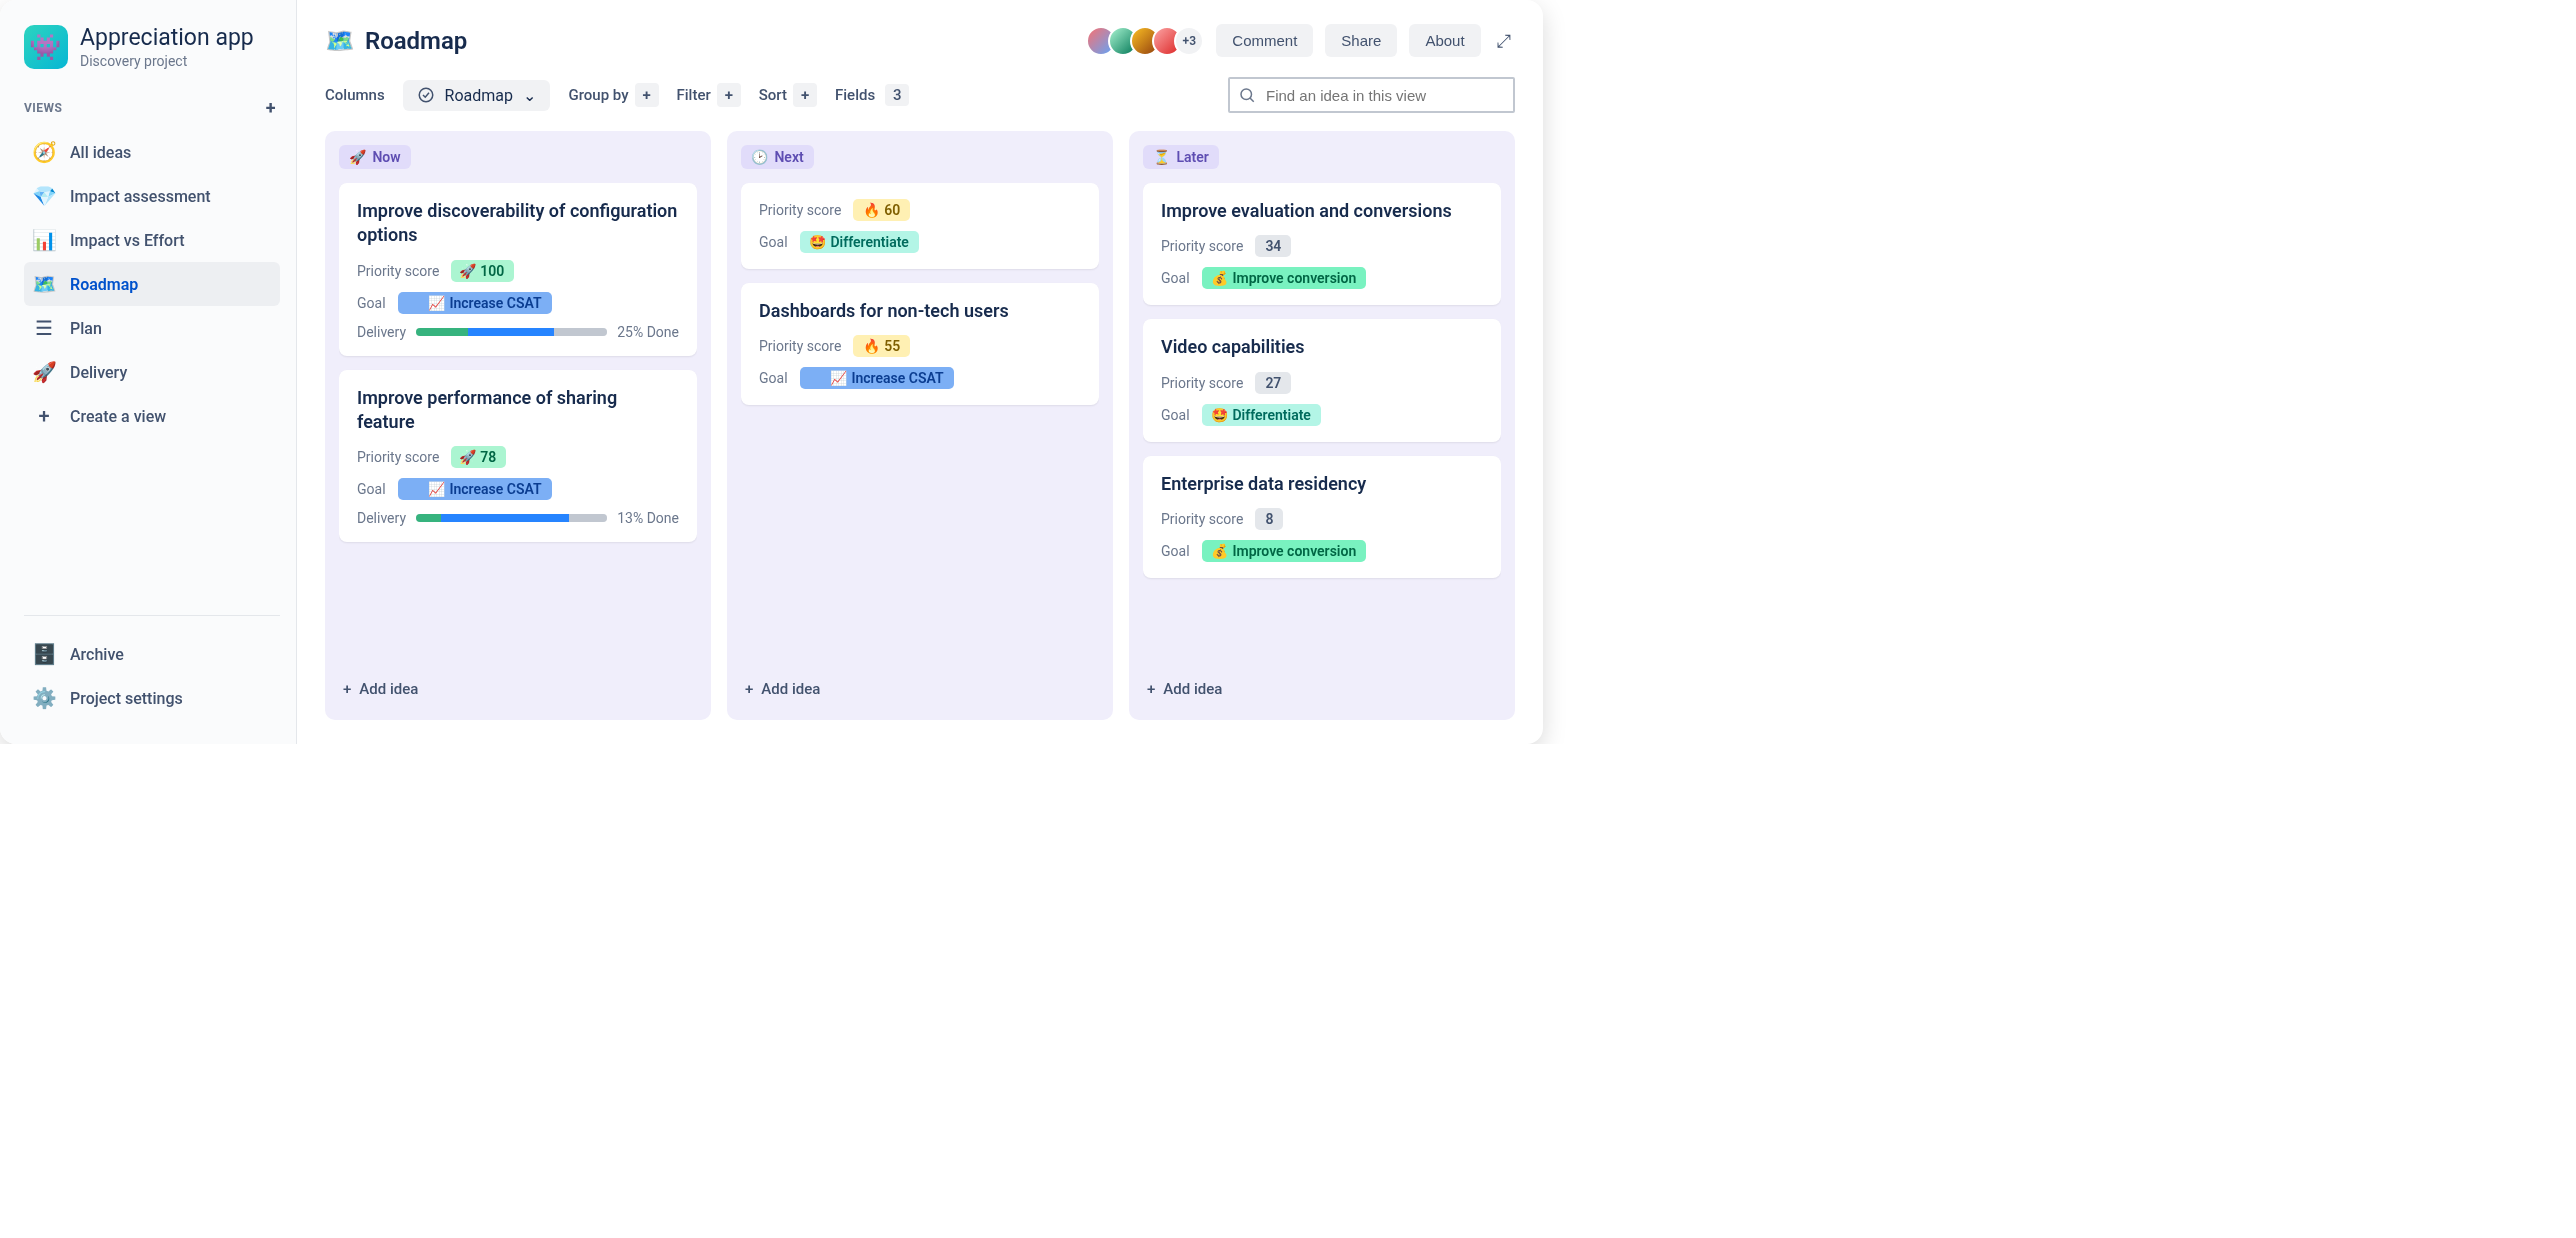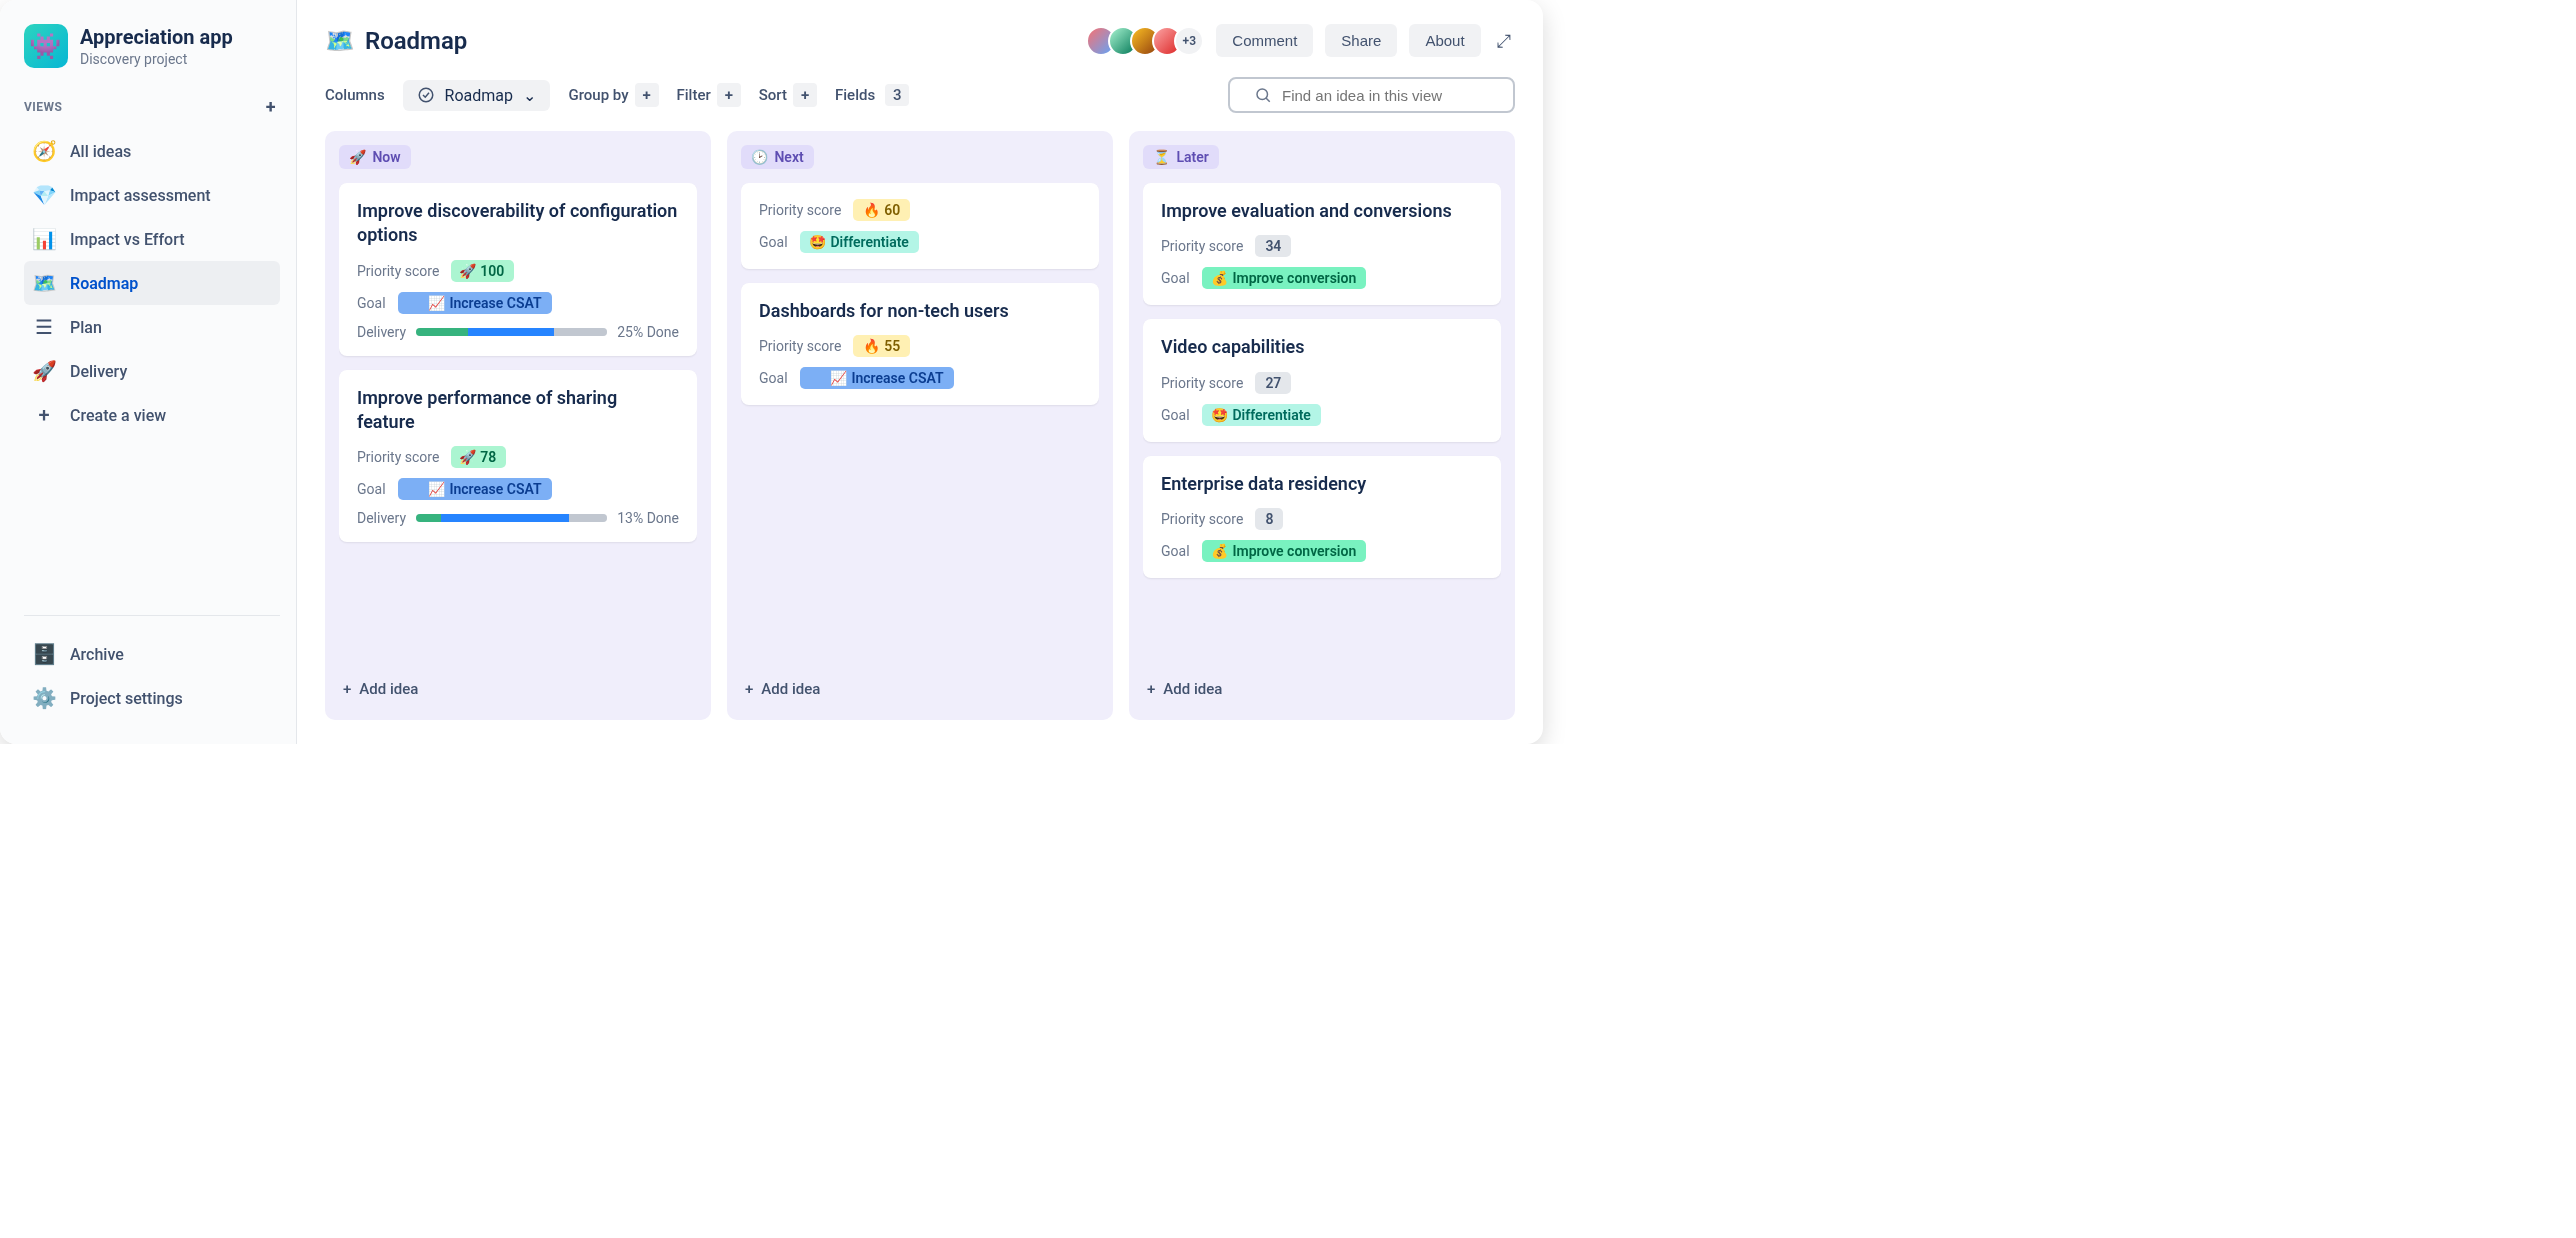--- a/index.html
+++ b/index.html
@@ -1,21 +1,21 @@
 <!DOCTYPE html>
 <html><head>
 <meta charset="utf-8">
 <style>
 * { box-sizing: border-box; margin: 0; padding: 0; }
 body { font-family: -apple-system, BlinkMacSystemFont, "Segoe UI", Roboto, Helvetica, Arial, sans-serif; background: #fff; color: #172B4D; }
 .app { display: flex; width: 1543px; height: 744px; border-radius: 16px; overflow: hidden; box-shadow: 0 8px 24px rgba(0,0,0,0.15); background: #fff; }
 .sidebar { width: 297px; background: #FAFBFC; border-right: 1px solid #E4E7EB; padding: 24px 16px 24px 24px; display: flex; flex-direction: column; }
 .proj-head { display: flex; gap: 12px; align-items: center; margin-bottom: 28px; }
 .proj-logo { width: 44px; height: 44px; border-radius: 10px; background: linear-gradient(135deg,#2DD4BF,#06B6D4); display:flex; align-items:center; justify-content:center; font-size: 26px; }
-.proj-title { font-weight: 700; font-size: 20px; color: #172B4D; }
+.proj-title { font-weight: 400; font-size: 23px; color: #172B4D; }
 .proj-sub { font-size: 14px; color: #6B778C; margin-top: 2px; }
 .views-head { display:flex; justify-content: space-between; align-items:center; font-size: 12px; font-weight: 700; color:#6B778C; letter-spacing: 0.5px; margin-bottom: 12px; }
 .plus-btn { font-size: 18px; color:#42526E; cursor:pointer; padding: 0 4px; }
 .nav-item { display:flex; align-items:center; gap:14px; padding: 10px 8px; border-radius:6px; cursor:pointer; font-size:16px; color:#42526E; font-weight:500; }
 .nav-item.active { background:#EDEFF2; color:#0052CC; font-weight:600; }
 .nav-icon { width: 24px; text-align:center; font-size: 20px; }
 .spacer { flex:1; }
 .divider { height:1px; background:#E4E7EB; margin: 16px 0; }
 
 .main { flex:1; display:flex; flex-direction:column; padding: 24px 28px; overflow:hidden; }
@@ -31,21 +31,21 @@
 .avatar-more { width:30px; height:30px; border-radius:50%; background:#F1F2F4; border:2px solid #fff; margin-left:-8px; display:flex; align-items:center; justify-content:center; font-size:12px; color:#42526E; font-weight:600;}
 .tb-btn { background:#F1F2F4; border:none; padding:8px 16px; border-radius:6px; font-size:15px; color:#42526E; font-weight:500; cursor:pointer; }
 .expand-icon { font-size:18px; color:#42526E; cursor:pointer; padding:4px;}
 
 .toolbar { display:flex; align-items:center; gap:18px; margin-bottom: 18px; }
 .t-label { font-size:15px; color:#42526E; font-weight:500; }
 .t-pill { display:flex; align-items:center; gap:10px; background:#F1F2F4; padding:6px 14px; border-radius:6px; cursor:pointer; }
 .chip-plus { background:#F1F2F4; width:24px; height:24px; border-radius:4px; display:inline-flex; align-items:center; justify-content:center; color:#42526E; font-weight:600; margin-left:6px; cursor:pointer;}
 .fcount { background:#F1F2F4; padding:2px 8px; border-radius:4px; margin-left:6px; }
 .toolbar-spacer { flex:1; }
-.search { display:flex; align-items:center; gap:10px; border:2px solid #C1C7D0; border-radius:8px; padding:7px 24px; width:287px; color:#6B778C;margin-left:48px; }
+.search { display:flex; align-items:center; gap:10px; border:2px solid #C1C7D0; border-radius:2px; padding:7px 8px; width:287px; color:#6B778C;margin-left:48px; }
 .search input { border:none; outline:none; font-size:15px; flex:1; color:#172B4D; background:transparent;}
 
 .board { display:flex; gap:16px; flex:1; overflow:hidden; }
 .col { width:398px; background:#F0EEFB; border-radius:10px; padding:14px; display:flex; flex-direction:column; }
 .col-head { display:inline-flex; align-items:center; gap:6px; background:#E1DCFA; padding:4px 10px; border-radius:6px; font-size:14px; font-weight:600; color:#5E4DB2; margin-bottom:14px; align-self:flex-start;}
 .card { background:#fff; border-radius:8px; padding:16px 18px; margin-bottom:14px; box-shadow: 0 1px 2px rgba(0,0,0,0.08); }
 .card-title { font-size:18px; font-weight:600; color:#172B4D; margin-bottom:12px; line-height:1.35; }
 .row { display:flex; align-items:center; gap:12px; margin-bottom:10px; font-size:14px; color:#6B778C; }
 .row:last-child{margin-bottom:0;}
 .badge { display:inline-flex; align-items:center; gap:6px; padding:3px 10px; border-radius:5px; font-weight:600; font-size:14px; }

